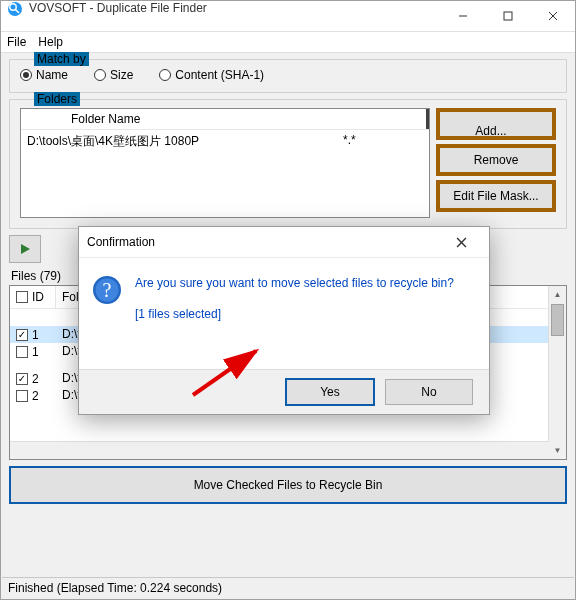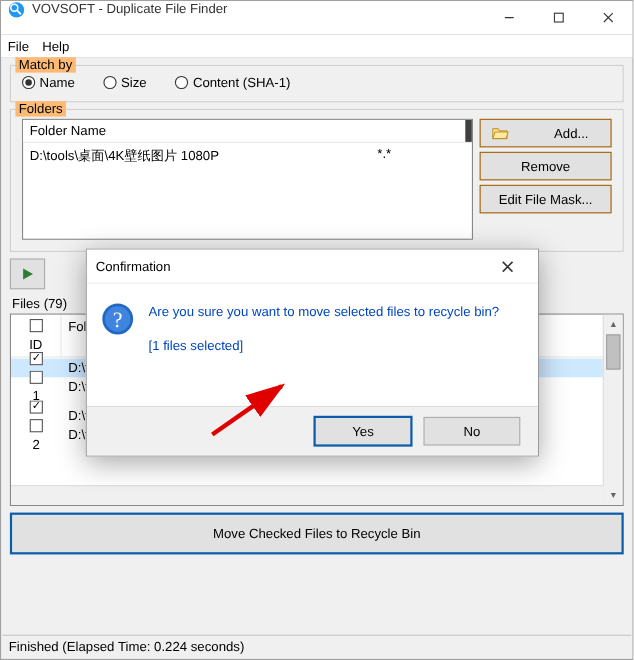--- a/index.html
+++ b/index.html
@@ -66,22 +66,22 @@
   .groupbox {
     border: 1px solid #d0d0d0;
     padding: 8px 10px 10px 10px;
     position: relative;
     background: #f0f0f0;
     margin-bottom: 6px;
   }
   .groupbox .legend {
     position: absolute;
     top: -8px;
-    left: 4px;
-    background: #fdba74;
+    left: 24px;
+    background: #0369a1;
     padding: 0 3px;
     font-size: 12px;
   }
   .radio-row {
     display: flex;
     align-items: center;
     gap: 26px;
   }
   .radio-item {
     display: flex;
@@ -117,22 +117,23 @@
     height: 110px;
     overflow: hidden;
   }
   .folders-table .thead {
     display: flex;
     background: #fff;
     border-bottom: 1px solid #e8e8e8;
   }
   .folders-table .th {
     padding: 3px 6px;
-    border-right: 6px solid #404040;
-    font-size: 12px;
+    border-right: 3px solid #404040;
+    font-size: 12px;
+    margin-left: 44px;
   }
   .folders-table .th.name { flex: 1; }
   .folders-table .th.mask { width: 80px; }
   .folders-table .trow {
     display: flex;
   }
   .folders-table .td {
     padding: 3px 6px;
     font-size: 12px;
   }
@@ -140,26 +141,27 @@
   .folders-table .td.mask { width: 80px; }
   .side-buttons {
     width: 120px;
     display: flex;
     flex-direction: column;
     gap: 4px;
   }
   .btn {
     height: 24px;
     background: #e1e1e1;
-    border: 1px solid #a16207;
+    border: 4px solid #a16207;
     font-size: 12px;
     display: flex;
     align-items: center;
     justify-content: center;
     gap: 6px;
+    flex-direction: column;
   }
   .btn.add { justify-content: flex-start; padding-left: 10px; }
   .btn.add .spacer { flex: 1; }
   .btn.add .txt { margin-right: 20px; }
   
   .play-row {
     margin-top: 6px;
     display: flex;
     align-items: center;
   }
@@ -196,21 +198,21 @@
   .files-list .thead {
     display: flex;
     border-bottom: 1px solid #e8e8e8;
   }
   .files-list .th {
     padding: 4px 6px;
     border-right: 1px solid #e8e8e8;
     font-size: 12px;
     box-sizing: border-box;
   }
-  .col-id { width: 46px; display: flex; align-items: center; gap: 4px; flex-direction: column;}
+  .col-id { width: 46px; display: flex; align-items: center; gap: 4px;}
   .col-folder { width: 150px; }
   .col-file { width: 150px; }
   .col-size { width: 80px; }
   .col-hash { flex: 1; }
   .files-body-wrap {
     position: absolute;
     top: 24px; left: 0; right: 0; bottom: 0;
     overflow: hidden;
   }
   .files-body {

